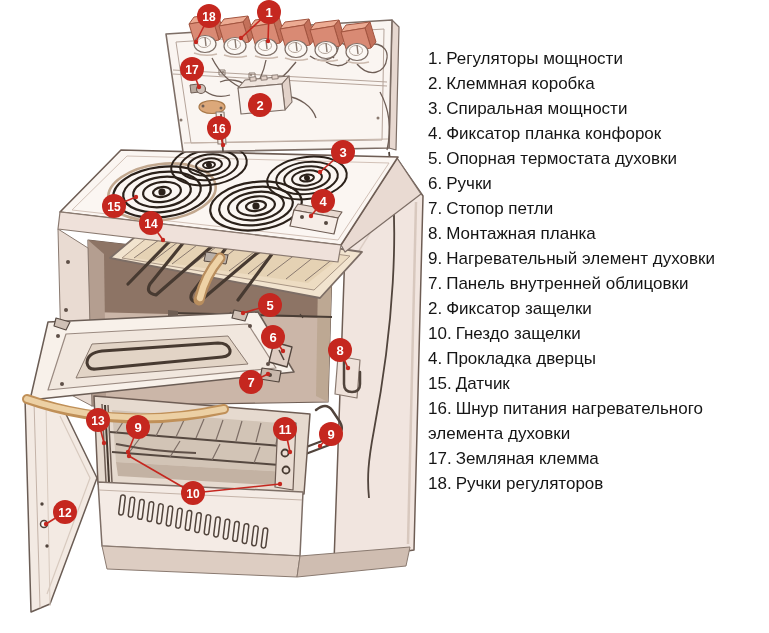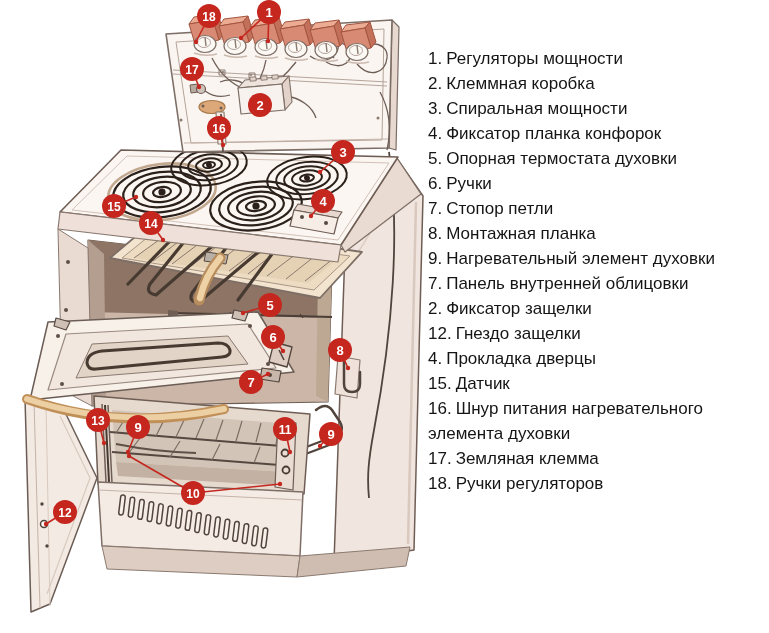--- a/index.html
+++ b/index.html
@@ -371,20 +371,20 @@
       <div class="legend-item"><span class="legend-num">2.</span><span>Клеммная коробка</span></div>
       <div class="legend-item"><span class="legend-num">3.</span><span>Спиральная мощности</span></div>
       <div class="legend-item"><span class="legend-num">4.</span><span>Фиксатор планка конфорок</span></div>
       <div class="legend-item"><span class="legend-num">5.</span><span>Опорная термостата духовки</span></div>
       <div class="legend-item"><span class="legend-num">6.</span><span>Ручки</span></div>
       <div class="legend-item"><span class="legend-num">7.</span><span>Стопор петли</span></div>
       <div class="legend-item"><span class="legend-num">8.</span><span>Монтажная планка</span></div>
       <div class="legend-item"><span class="legend-num">9.</span><span>Нагревательный элемент духовки</span></div>
       <div class="legend-item"><span class="legend-num">7.</span><span>Панель внутренней облицовки</span></div>
       <div class="legend-item"><span class="legend-num">2.</span><span>Фиксатор защелки</span></div>
-      <div class="legend-item"><span class="legend-num">12.</span><span>Гнездо защелки</span></div>
+      <div class="legend-item"><span class="legend-num">10.</span><span>Гнездо защелки</span></div>
       <div class="legend-item"><span class="legend-num">4.</span><span>Прокладка дверцы</span></div>
       <div class="legend-item"><span class="legend-num">15.</span><span>Датчик</span></div>
       <div class="legend-item"><span class="legend-num">16.</span><span>Шнур питания нагревательного элемента духовки</span></div>
       <div class="legend-item"><span class="legend-num">17.</span><span>Земляная клемма</span></div>
       <div class="legend-item"><span class="legend-num">18.</span><span>Ручки регуляторов</span></div>
     </div>
 </div>
 
 </body></html>

